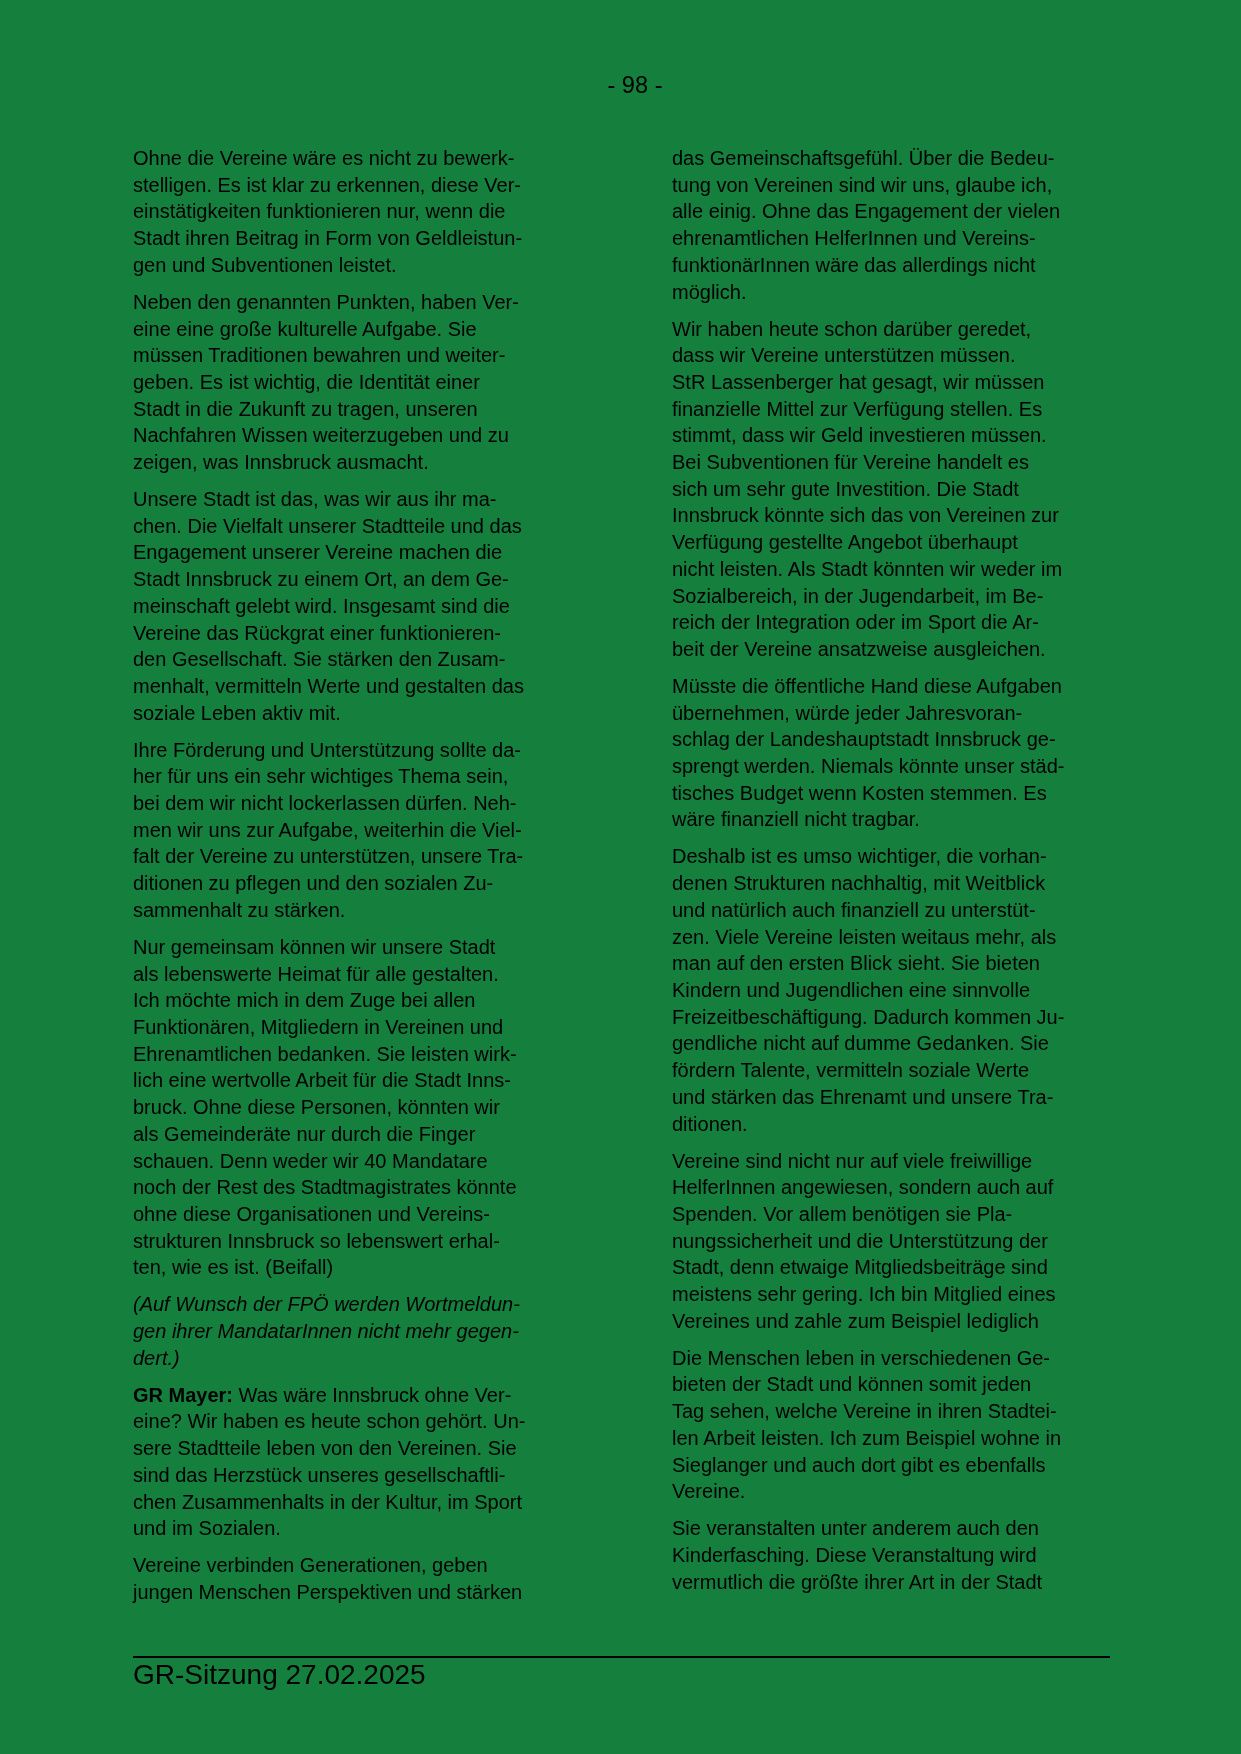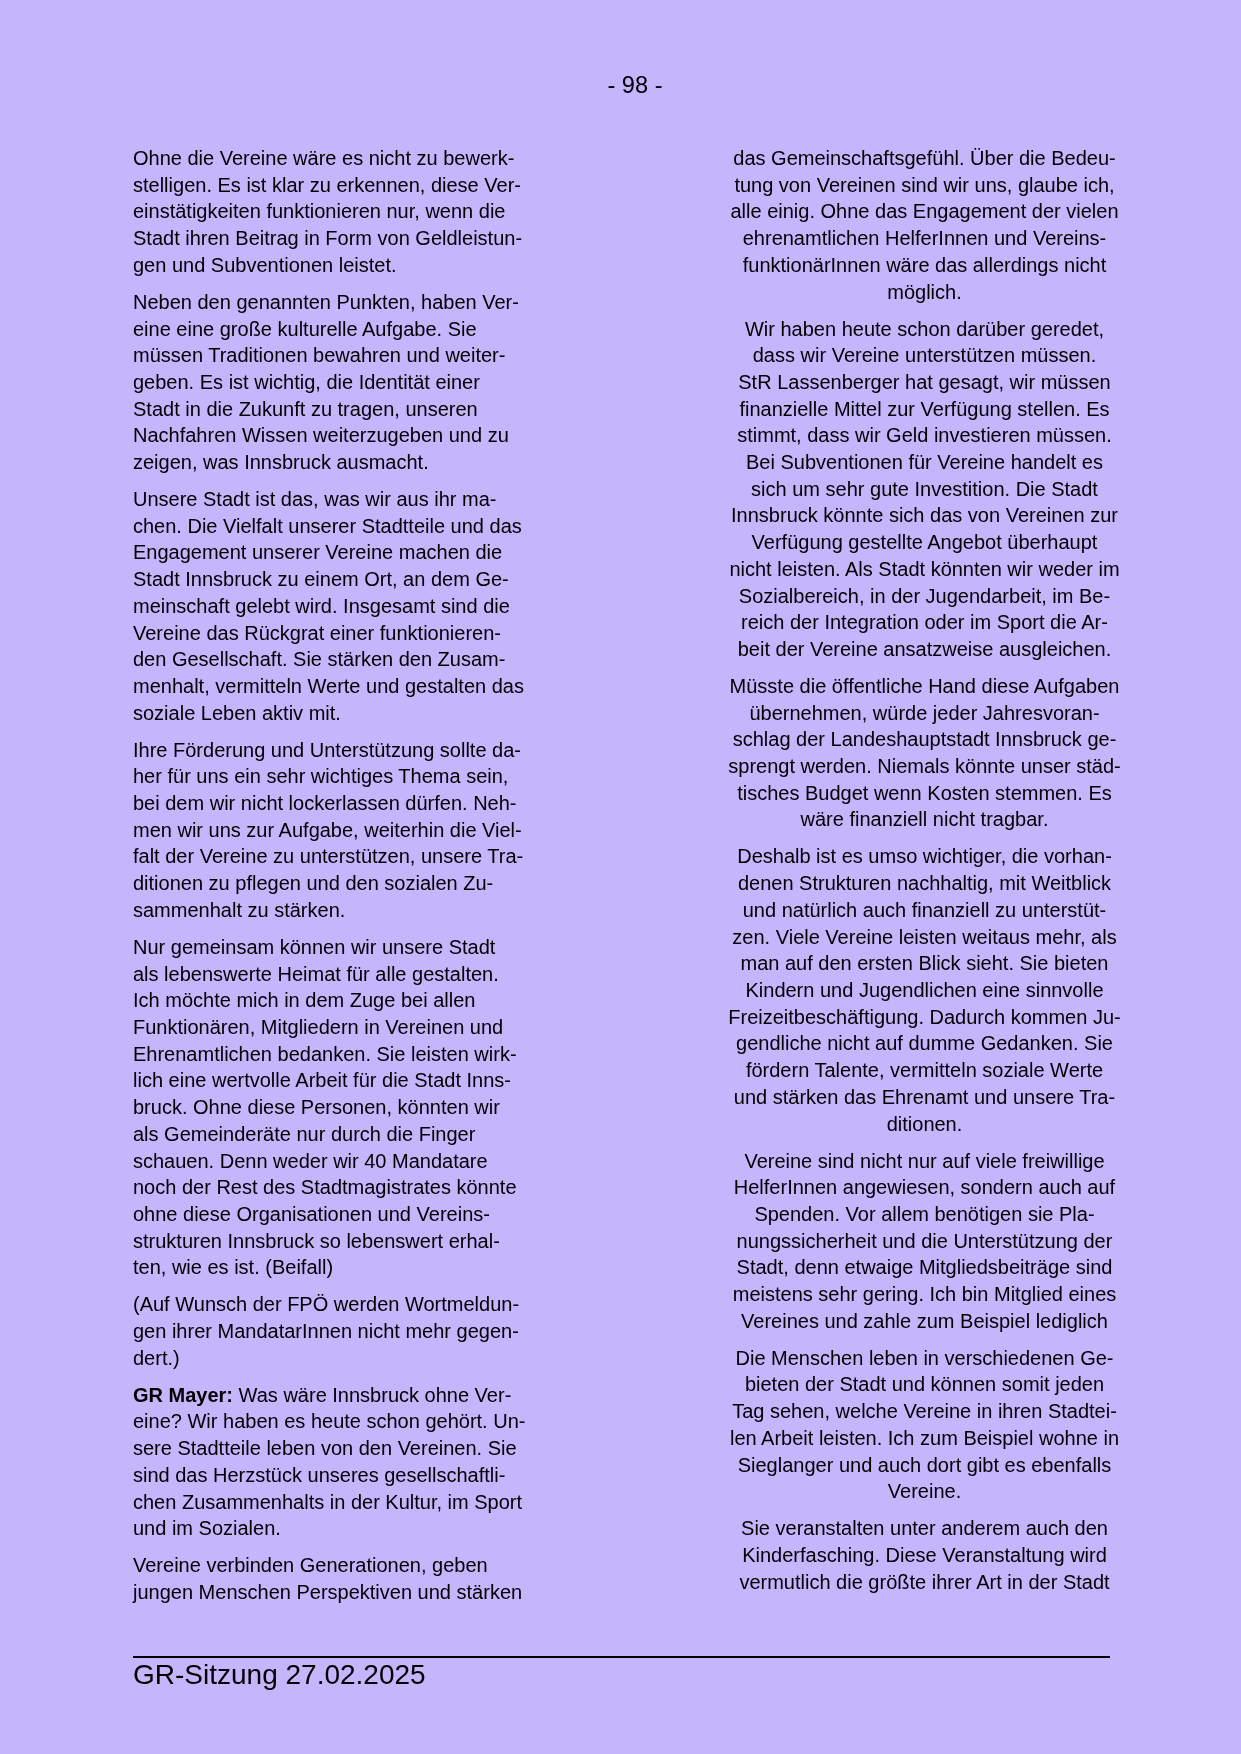--- a/index.html
+++ b/index.html
@@ -1,46 +1,46 @@
 <!DOCTYPE html>
 <html><head>
 <meta charset="utf-8">
 <style>
   html,body{margin:0;padding:0;background:#ffffff;}
   .page{
     position:relative;
     width:1241px;
     height:1754px;
-    background:#c4b5fd;
+    background:#15803d;
     color:#000000;
     font-family:"Liberation Sans",sans-serif;
     overflow:hidden;
   }
   .page-number{
     position:absolute;
     top:72px;
     left:133px;
     width:1004px;
     text-align:center;
     font-size:23.6px;
     line-height:26.7px;
   }
   .col{
     position:absolute;
     top:145px;
     width:505px;
   }
   .col-left{left:133px;}
-  .col-right{left:672px;text-align:center;}
+  .col-right{left:672px;}
   .para{
     margin:0 0 10.3px 0;
     font-size:20px;
     line-height:26.7px;
   }
-  .para.italic{}
+  .para.italic{font-style:italic;}
   .ln{display:block;white-space:pre;}
   .speaker{font-weight:bold;}
   .footer-rule{
     position:absolute;
     left:133px;
     top:1656px;
     width:977px;
     height:0;
     border-top:2px solid #000000;
   }

